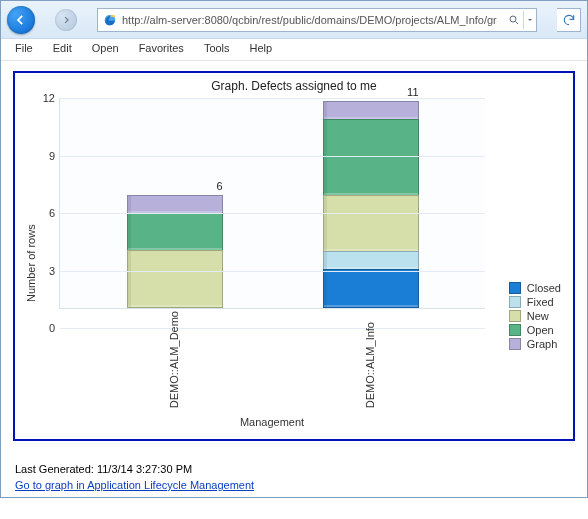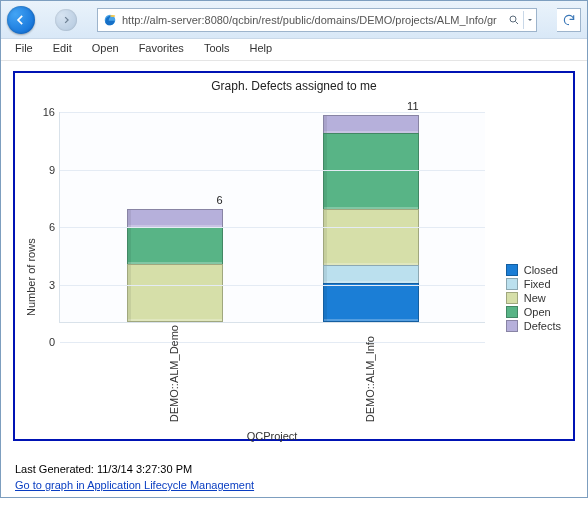--- a/index.html
+++ b/index.html
@@ -15,38 +15,38 @@
   .search-icon { width:18px; display:flex; align-items:center; justify-content:center; color:#666; }
   .search-sep { width:1px; height:18px; background:#c9d8e8; }
   .refresh-box { width:24px; height:24px; border:1px solid #9db4cc; border-left:none; display:flex; align-items:center; justify-content:center; background:#fff; }
   .chev { width:12px; display:flex; align-items:center; justify-content:center; color:#666; }
 
   .menubar { height:22px; display:flex; align-items:flex-start; gap:0; padding:0 4px; background:#fff; border-bottom:1px solid #e5e5e5; }
   .menubar span { padding:3px 10px; font-size:11px; color:#333; }
 
   .content { padding: 10px 12px 6px; }
   .chart-frame { border:2px solid #0013b4; padding: 6px 8px 10px; position:relative; height:370px; }
-  .chart-title { text-align:center; font-size:12px; color:#222; margin-bottom:19px; }
+  .chart-title { text-align:center; font-size:12px; color:#222; margin-bottom:5px; }
   .plot-wrap { display:flex; height:330px; }
   .yaxis-label { writing-mode: vertical-rl; transform: rotate(180deg); text-align:center; font-size:11px; color:#333; padding-right:2px; }
   .yaxis { width:22px; position:relative; }
   .ytick { position:absolute; right:4px; font-size:11px; color:#333; transform:translateY(-50%); }
 
   .plot-area { flex:1; position:relative; border-left:1px solid #d9e2ea; border-bottom:1px solid #d9e2ea; background:#fcfdff; }
   .grid-row { position:absolute; left:0; right:0; height:0; border-top:1px solid #e4ebf4; }
   .bars { position:absolute; left:0; right:0; bottom:0; top:0; display:flex; justify-content:center; gap:100px; align-items:flex-end; padding:0 20px; }
   .bar-stack { width:96px; position:relative; }
   .bar-seg { width:100%; border:1px solid rgba(0,0,0,.25); margin-top:-1px; box-shadow: inset 3px 0 0 rgba(0,0,0,0.07), 0 -2px 0 rgba(255,255,255,0.25) inset; }
   .bar-label { position:absolute; width:100%; top:-16px; text-align:right; font-size:11px; color:#222; }
   .xaxis { display:flex; justify-content:center; gap:100px; padding:0 20px; margin-top:2px; }
   .xtick { width:96px; display:flex; justify-content:center; }
   .xtick span { writing-mode: vertical-rl; transform: rotate(180deg); font-size:11px; color:#333; padding-top:6px; }
   .xaxis-label { text-align:center; font-size:11px; color:#333; margin-top:2px; }
 
-  .legend { position:absolute; right:10px; bottom:104px; background:#fff; border:0; padding:2px; }
+  .legend { position:absolute; right:10px; bottom:86px; background:#fff; border:0; padding:2px; }
   .legend-row { display:flex; align-items:center; gap:6px; font-size:11px; color:#333; padding:1px 0; }
   .legend-swatch { width:12px; height:12px; border:1px solid rgba(0,0,0,.25); }
 
   .plot-right-pad { width:80px; }
 
   .footer { padding: 6px 2px 0; }
   .ts { font-size:11px; color:#000;margin-top:16px; }
   .link { font-size:11px; color:#0a3ec2; text-decoration:underline; cursor:pointer; display:inline-block; margin-top:4px; }
 </style>
 </head>
@@ -106,21 +106,21 @@
   <div class="content">
     <div class="chart-frame">
       <div class="chart-title">Graph. Defects assigned to me</div>
       <div class="plot-wrap">
         <div class="yaxis-label">Number of rows</div>
         <div class="yaxis" id="yaxis" style="height: 230px;">
             <div class="ytick" style="top: 230px;">0</div>
             <div class="ytick" style="top: 172.5px;">3</div>
             <div class="ytick" style="top: 115px;">6</div>
             <div class="ytick" style="top: 57.5px;">9</div>
-            <div class="ytick" style="top: 0px;">16</div>
+            <div class="ytick" style="top: 0px;">12</div>
           </div>
         <div style="flex:1; display:flex; flex-direction:column;">
           <div class="plot-area" id="plot" style="height: 230px;">
             <div class="bars" id="bars">
                 <div class="bar-stack">
                   <div class="bar-seg" style="height: 19.1667px; background: rgb(182, 176, 219);"></div>
                   <div class="bar-seg" style="height: 38.3333px; background: rgb(88, 180, 134);"></div>
                   <div class="bar-seg" style="height: 57.5px; background: rgb(214, 223, 169);"></div>
                   <div class="bar-label">6</div>
                 </div>
@@ -140,21 +140,21 @@
               <div class="grid-row" style="top: 0px;"></div>
             </div>
           <div class="xaxis" id="xaxis">
               <div class="xtick">
                 <span>DEMO::ALM_Demo</span>
               </div>
               <div class="xtick">
                 <span>DEMO::ALM_Info</span>
               </div>
             </div>
-          <div class="xaxis-label">QCProject</div>
+          <div class="xaxis-label">Management</div>
         </div>
         <div class="plot-right-pad"></div>
       </div>
       <div class="legend" id="legend">
           <div class="legend-row">
             <div class="legend-swatch" style="background: rgb(27, 126, 214);"></div>
             <span>Closed</span>
           </div>
           <div class="legend-row">
             <div class="legend-swatch" style="background: rgb(187, 224, 238);"></div>
@@ -163,21 +163,21 @@
           <div class="legend-row">
             <div class="legend-swatch" style="background: rgb(214, 223, 169);"></div>
             <span>New</span>
           </div>
           <div class="legend-row">
             <div class="legend-swatch" style="background: rgb(88, 180, 134);"></div>
             <span>Open</span>
           </div>
           <div class="legend-row">
             <div class="legend-swatch" style="background: rgb(182, 176, 219);"></div>
-            <span>Defects</span>
+            <span>Graph</span>
           </div>
         </div>
     </div>
 
     <div class="footer">
       <div class="ts">Last Generated: 11/3/14 3:27:30 PM</div>
       <a class="link">Go to graph in Application Lifecycle Management</a>
     </div>
   </div>
 </div>

